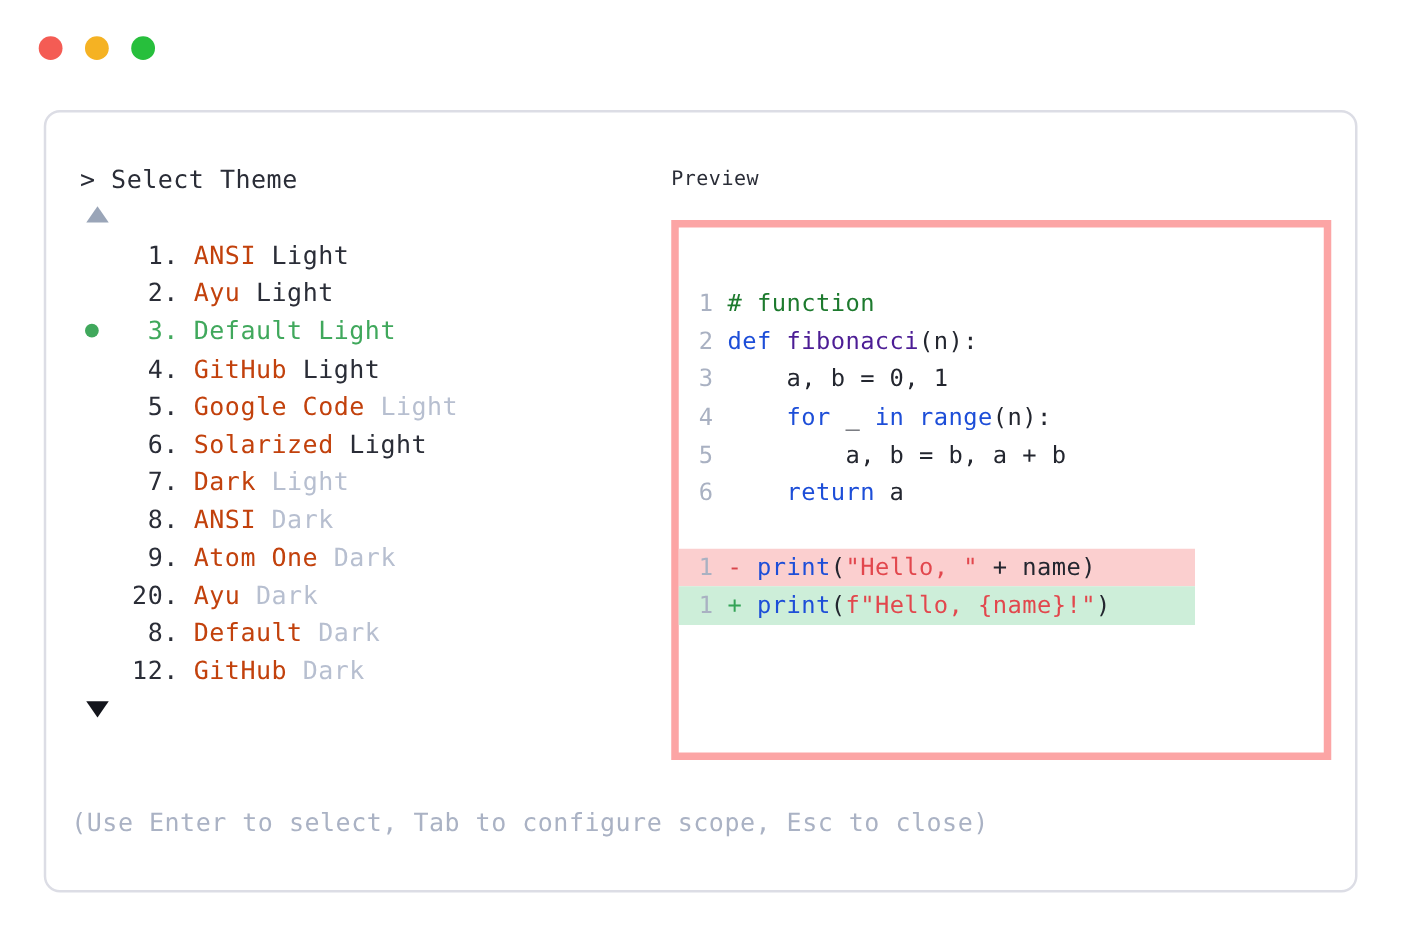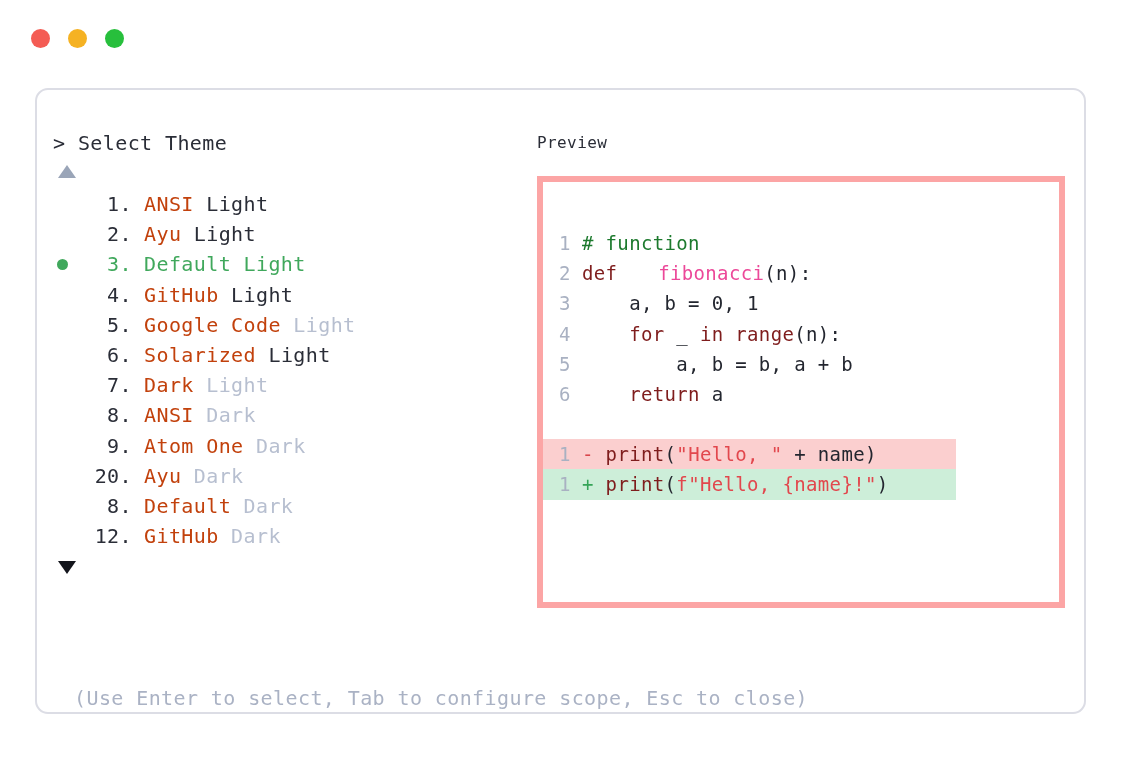--- a/index.html
+++ b/index.html
@@ -41,21 +41,21 @@
     height: 626px;
     border: 2px solid #dcdde5;
     border-radius: 13px;
     box-sizing: border-box;
     background: #ffffff;
   }
 
   
   .left-col {
     position: absolute;
-    left: 16px;
+    left: 27px;
     top: 40px;
     width: 460px;
   }
   .prompt-line {
     font-size: 20px;
     color: #2a2d37;
     letter-spacing: 0.4px;
     white-space: pre;
     line-height: 26px;
   }
@@ -115,27 +115,26 @@
     color: #c2410c;
   }
   .variant { color: #2a2d37; }
   .variant.muted { color: #b7bfd0; }
   .theme-row.selected .idx-cell,
   .theme-row.selected .name-cell,
   .theme-row.selected .variant { color: #40a85c; }
 
   .hint {
     position: absolute;
-    left: 37px;
+    left: 20px;
     top: 556px;
     font-size: 20px;
     letter-spacing: 0.4px;
     color: #aab2c4;
     white-space: pre;
-    margin-top: 40px;
   }
 
   
   .right-col {
     position: absolute;
     left: 500px;
     top: 40px;
     width: 530px;
   }
   .preview-title {
@@ -165,22 +164,22 @@
   }
   .code-line { display: block; height: 30.2px; }
   .ln {
     display: inline-block;
     width: 14px;
     color: #a9b1c2;
   }
   .code-text { margin-left: 9px; }
 
   .tok-comment { color: #1d7a2e; }
-  .tok-kw      { color: #7f1d1d; }
-  .tok-fn      { color: #ec4899; margin-left: 29px; }
+  .tok-kw      { color: #1d4ed8; }
+  .tok-fn      { color: #4c1d95; }
   .tok-plain   { color: #23262f; }
   .tok-str     { color: #e2474d; }
 
   .diff-block { margin-top: 30px; }
   .diff-line {
     display: block;
     height: 30.2px;
     width: 397px;
     margin-left: -16px;
     padding-left: 16px;

